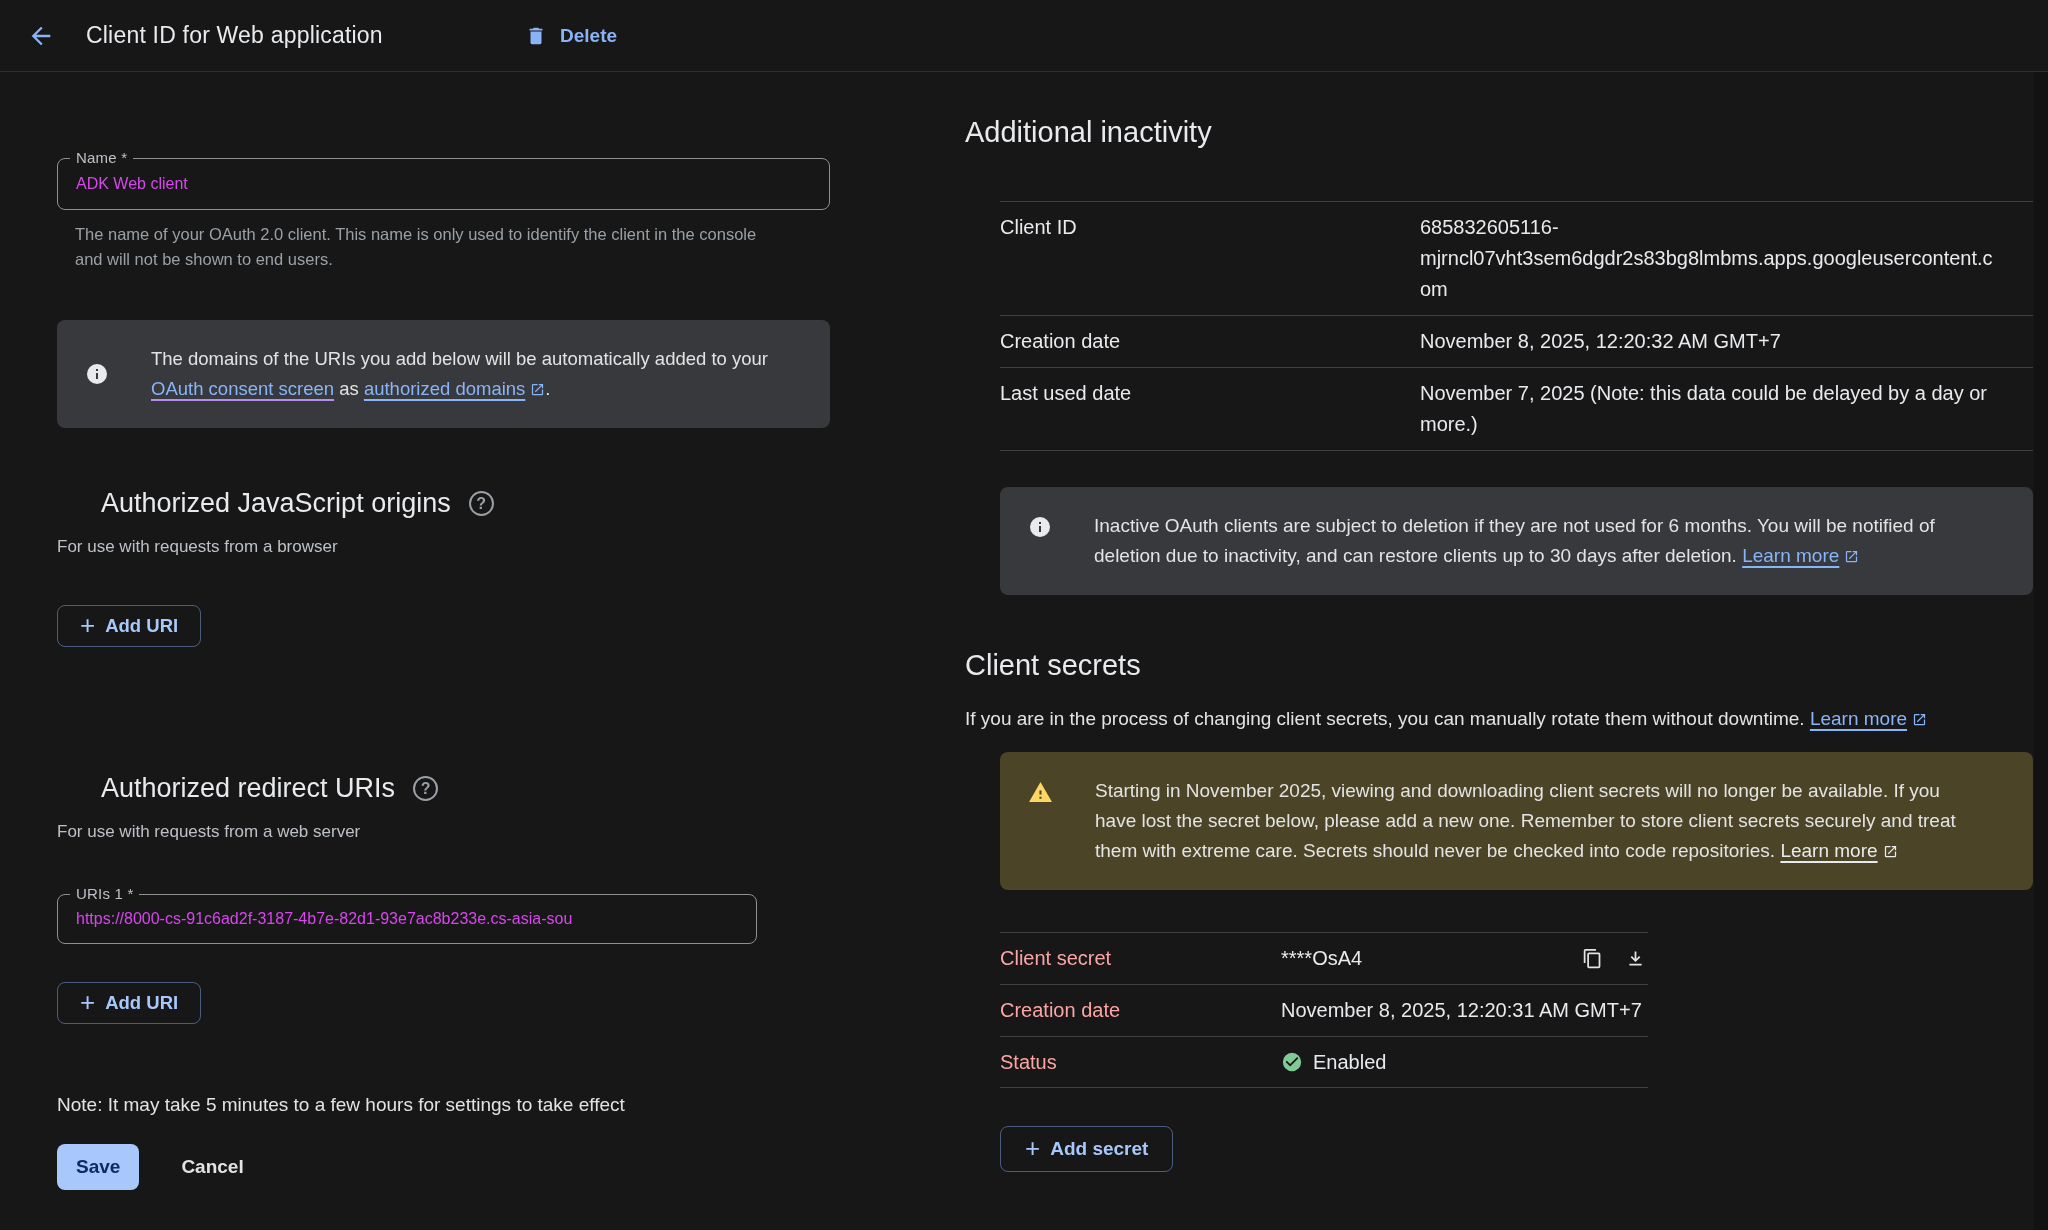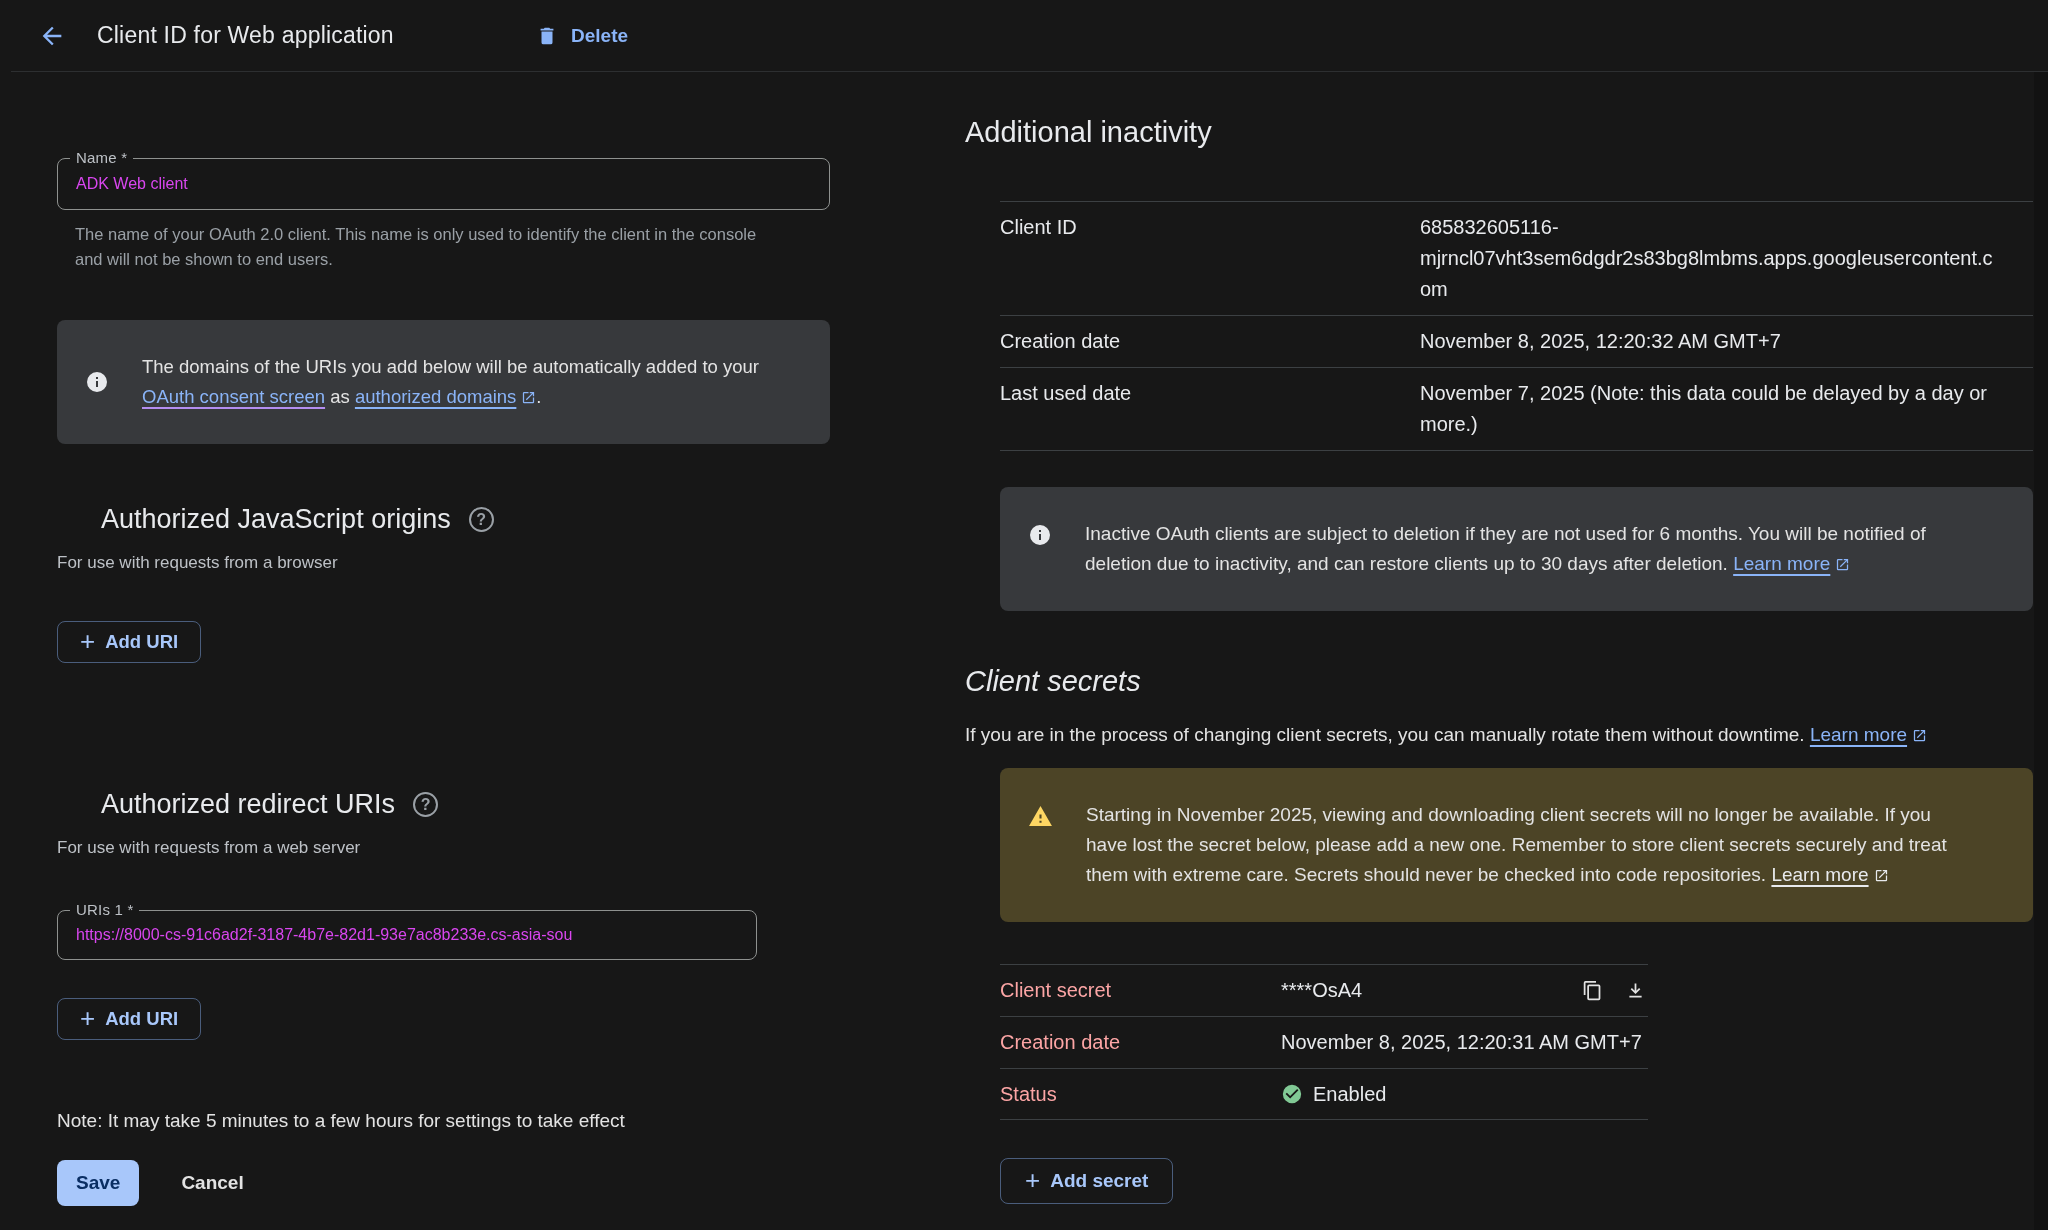--- a/index.html
+++ b/index.html
@@ -8,21 +8,21 @@
     background:#171717;
     color:#e3e3e3;
     font-family:"Liberation Sans", sans-serif;
     position:relative;
     overflow:hidden;
   }
   svg { display:block; }
 
   
   .header {
-    position:absolute; top:0; left:11px; right:0; height:72px;
+    position:absolute; top:0; left:0; right:0; height:72px;
     display:flex; align-items:center;
     border-bottom:1px solid #2d2f31;
     background:#171717;
   }
   .back-btn { margin-left:26px; width:30px; height:30px; display:flex; align-items:center; justify-content:center; cursor:pointer; }
   .header-title { margin-left:30px; font-size:23px; color:#e8eaed; font-weight:400; letter-spacing:.2px; }
   .delete-btn { position:absolute; left:525px; display:flex; align-items:center; gap:13px; color:#8ab4f8; font-size:19px; font-weight:700; cursor:pointer; }
 
   
   .left-col  { position:absolute; left:57px;  top:72px; width:776px; }
@@ -32,21 +32,21 @@
   
   .text-field { position:relative; border:1px solid #8e918f; border-radius:8px; height:52px; display:flex; align-items:center; padding:0 18px; background:transparent; }
   .text-field .field-label { position:absolute; top:-10px; left:12px; background:#171717; padding:0 6px; font-size:15px; color:#bdc1c6; letter-spacing:.2px; }
   .text-field .field-value { font-size:16px; color:#d946ef; white-space:nowrap; overflow:hidden; width:100%; }
   .name-field { margin-top:86px; width:773px; }
   .uri-field  { margin-top:52px; width:700px; height:50px; }
 
   .helper-text { margin:12px 0 0 18px; width:695px; font-size:16.5px; line-height:25px; color:#9aa0a6; }
 
   
-  .banner { display:flex; align-items:center; gap:33px; background:#37393c; border-radius:8px; padding:32px 28px; font-size:18.5px; line-height:30px; color:#e3e3e3; }
+  .banner { display:flex; align-items:center; gap:42px; background:#37393c; border-radius:8px; padding:24px 28px; font-size:18.5px; line-height:30px; color:#e3e3e3; }
   .banner.top-align { align-items:flex-start; }
   .banner.top-align .banner-icon { margin-top:4px; }
   .domains-banner { margin-top:48px; width:773px; }
   .inactivity-banner { margin-top:36px; margin-left:35px; width:1033px; font-size:19px; }
   .inactivity-banner .banner-text { max-width:880px; }
   .warning-banner { margin-top:18px; margin-left:35px; width:1033px; background:#4c4426; font-size:19px; }
   .warning-banner .banner-text { max-width:890px; }
 
   
   .link { color:#8ab4f8; text-decoration:underline; text-underline-offset:4px; text-decoration-thickness:1.5px; cursor:pointer; }
@@ -67,21 +67,21 @@
   .add-uri-2 { margin-top:38px; }
   .add-secret-btn { margin-top:38px; margin-left:35px; height:46px; padding:0 24px; font-size:19px; }
 
   .note-text { margin-top:70px; font-size:19px; color:#e3e3e3; }
   .actions { margin-top:28px; display:flex; align-items:center; }
   .save-btn { height:46px; padding:0 19px; border-radius:8px; background:#a8c7fa; color:#0a2e63; font-size:19px; font-weight:700; display:inline-flex; align-items:center; cursor:pointer; border:none; }
   .cancel-btn { margin-left:42px; color:#e3e3e3; font-size:19px; font-weight:700; cursor:pointer; }
 
   
   .right-title { margin-top:44px; font-size:29px; font-weight:400; color:#e8eaed; }
-  .secrets-title { margin-top:54px;font-style:italic; }
+  .secrets-title { margin-top:54px; }
 
   .info-table { margin-top:52px; margin-left:35px; width:1033px; }
   .info-row { display:flex; border-top:1px solid #3c4043; padding:10px 0; }
   .info-table .info-row:last-child { border-bottom:1px solid #3c4043; }
   .info-label { width:420px; flex-shrink:0; font-size:20px; color:#e8eaed; line-height:31px; }
   .info-value { flex:1; font-size:20px; color:#e8eaed; line-height:31px; }
   .clientid-value { max-width:580px; overflow-wrap:break-word; }
 
   .secrets-desc { margin-top:22px; font-size:19px; line-height:30px; color:#e3e3e3; width:1060px; }
 

